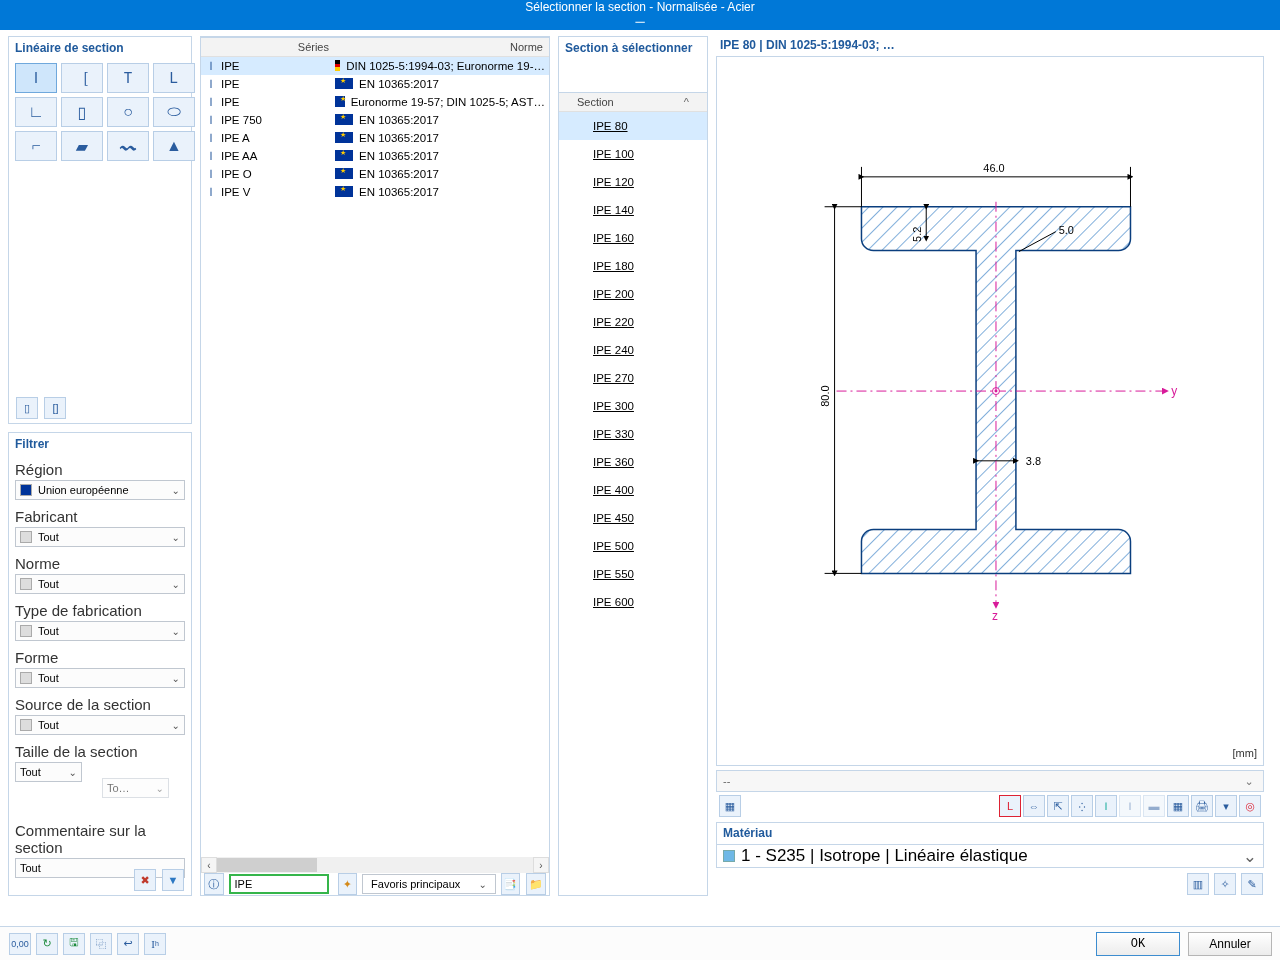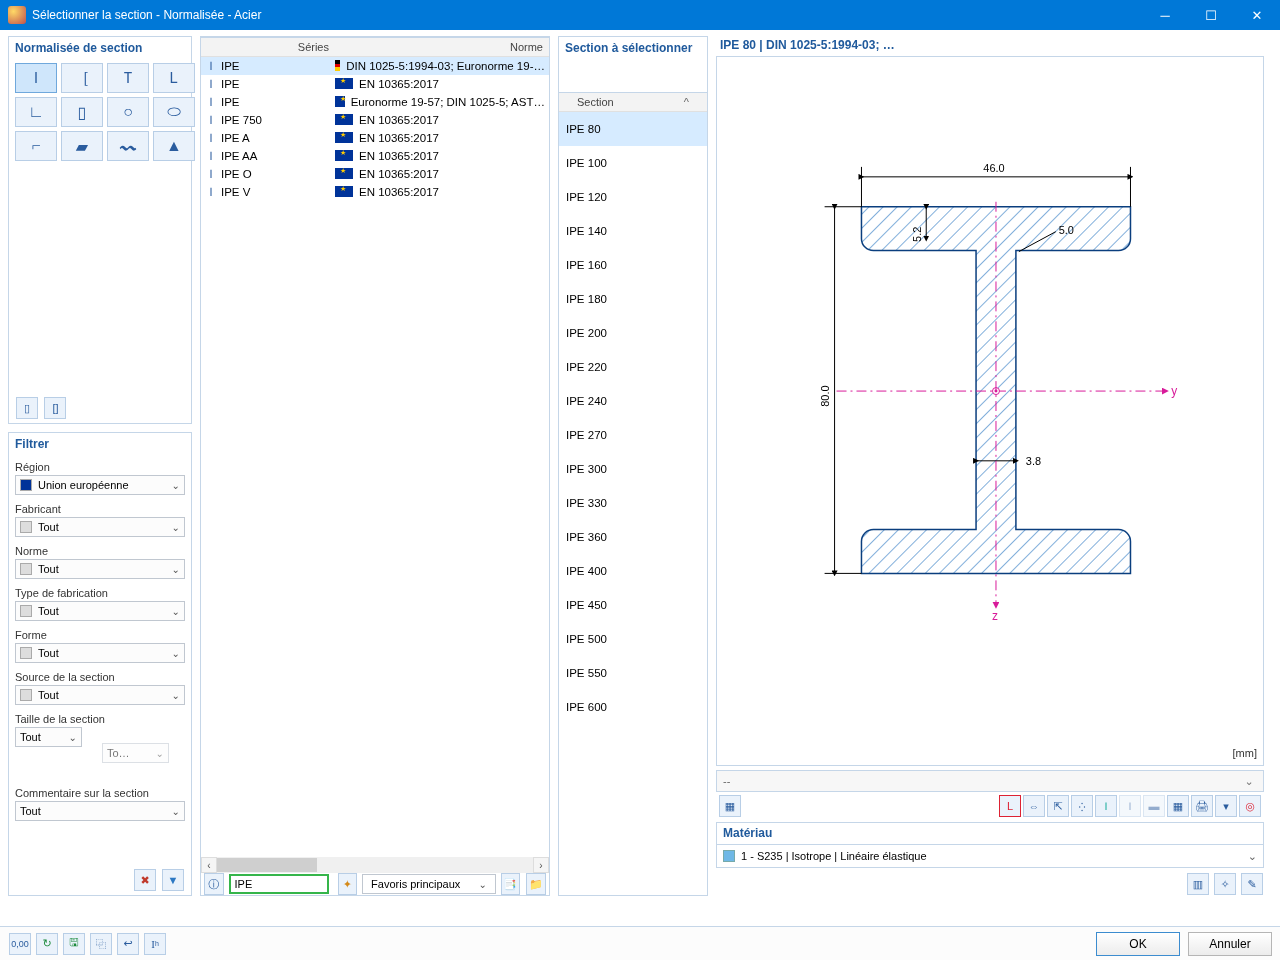--- a/index.html
+++ b/index.html
@@ -1,17 +1,17 @@
 <!DOCTYPE html>
 <html><head>
 <meta charset="utf-8">
 <style>
   * { box-sizing: border-box; font-family: "Segoe UI", Tahoma, sans-serif; }
   html,body { margin:0; padding:0; width:1280px; height:960px; background:#fff; overflow:hidden; }
-  .titlebar { height:30px; background:#0078d7; color:#fff; display:flex; align-items:center; font-size:12px; }
+  .titlebar { height:30px; background:#0078d7; color:#fff; display:flex; align-items:center; font-size:12px;flex-direction:column; }
   .titlebar .icon { width:18px; height:18px; margin:0 6px 0 8px; background:radial-gradient(circle at 30% 30%,#ffd966,#c0504d); border-radius:3px; }
   .titlebar .spacer { flex:1; }
   .win-btn { width:46px; height:30px; display:flex; align-items:center; justify-content:center; font-size:13px; color:#fff; cursor:pointer;}
 
   .body-area { position:absolute; top:30px; left:0; right:0; bottom:0; background:#fff; }
 
   
   .col { position:absolute; top:6px; border:1px solid #c5d6e8; background:#fff; }
   .col.left { left:8px; width:184px; height:388px; }
   .col.series { left:200px; width:350px; height:860px; }
@@ -44,75 +44,75 @@
 
   .hscroll { position:absolute; bottom:22px; left:0; right:0; height:16px; background:#f0f0f0; display:flex; align-items:center;}
   .hscroll .arrow{width:16px;height:16px;display:flex;align-items:center;justify-content:center;font-size:10px;color:#555;background:#f5f5f5;border:1px solid #ddd;}
   .hscroll .track{flex:1;height:14px;background:#f0f0f0;position:relative;}
   .hscroll .thumb{position:absolute;left:0;width:100px;height:14px;background:#cfcfcf;}
   .series-bottom { position:absolute; bottom:0; left:0; right:0; height:22px; display:flex; align-items:center; gap:4px; padding:0 2px;}
   .series-bottom .search { border:2px solid #35b54a; height:20px; width:100px; padding:0 4px; font-size:11px;}
 
   
   .sect-head { background:#f3f3f3; border-top:1px solid #c5d6e8; border-bottom:1px solid #e0e0e0; font-size:11px; color:#444; padding:3px 18px; display:flex; justify-content:space-between;margin-top:35px;}
-  .sect-row { height:34px; font-size:11.5px; padding:0 7px; display:flex; align-items:center; cursor:pointer;}
+  .sect-row { height:28px; font-size:11.5px; padding:0 34px; display:flex; align-items:center; cursor:pointer;text-decoration:underline;}
   .sect-row.sel { background:#d6ebff;}
 
   
   .preview-head { color:#205a9c; font-size:12px; font-weight:600; padding:2px 4px;}
   .drawing-wrap { position:absolute; top:20px; left:0; right:0; bottom:130px; border:1px solid #c5d6e8; background:#fff;}
   .unit-lbl { position:absolute; right:6px; bottom:6px; font-size:11px; color:#333;}
   .info-bar { position:absolute; left:0; right:0; bottom:104px; height:22px; border:1px solid #c5d6e8; background:#f7f7f7; display:flex; align-items:center; padding:0 6px; font-size:11px; color:#666;}
   .info-bar .chev{width:16px;text-align:center;color:#777;}
   .tool-row { position:absolute; left:0; right:0; bottom:78px; height:24px; display:flex; align-items:center; justify-content:space-between; padding:0 2px;}
   .tool-row .icon-btn, .bot-toolbar .icon-btn, .fav-btn, .mini-icon {
     width:22px;height:22px;border:1px solid #b8cee6;background:#eaf2fb;display:inline-flex;align-items:center;justify-content:center;font-size:11px;color:#2a5c9e;cursor:pointer;margin:0 1px;
   }
   .tool-row .group { display:flex; align-items:center; }
   .material-title { position:absolute; left:0; right:0; bottom:52px; height:22px; border:1px solid #c5d6e8; border-bottom:none; padding:3px 6px; font-size:12px; color:#205a9c; font-weight:600;}
-  .material-sel { position:absolute; left:0; right:0; bottom:28px; height:24px; border:1px solid #c5d6e8; background:#fff; display:flex; align-items:center; padding:0 6px; font-size:11px; }
+  .material-sel { position:absolute; left:0; right:0; bottom:28px; height:24px; border:1px solid #c5d6e8; background:#fff; display:flex; align-items:center; padding:0 6px; font-size:17px; }
   .material-sel .sw { width:12px;height:12px;background:#6fb8e6;border:1px solid #7aa; margin-right:6px;}
   .material-sel .chev { margin-left:auto; color:#666;}
   .prev-icons { position:absolute; right:0; bottom:0; height:24px; display:flex; align-items:center; gap:3px;}
 
   
-  .filter-panel .row-label { font-size:11px; color:#333; padding:8px 6px 2px 6px; display:block;}
+  .filter-panel .row-label { font-size:15px; color:#333; padding:8px 6px 2px 6px; display:block;}
   .combo { margin:0 6px; height:20px; border:1px solid #c0c7d0; background:#fcfcfc; display:flex; align-items:center; font-size:11px; padding:0 4px; cursor:pointer;}
   .combo .chev{margin-left:auto;color:#555;font-size:10px;}
   .combo .sw{width:12px;height:12px;background:#ddd;border:1px solid #aaa;margin-right:6px;}
   .combo.eu .sw{background:#003399;}
   .filter-bottom { position:absolute; bottom:4px; right:6px; display:flex; gap:4px;}
 
   
   .global-bottom { position:absolute; left:0; right:0; bottom:0; height:34px; border-top:1px solid #c5d6e8; background:#fcfcfc; display:flex; align-items:center; padding:0 8px;}
   .bot-toolbar { display:flex; gap:3px;}
   .global-bottom .spacer{flex:1;}
   .std-btn { width:84px; height:24px; border:1px solid #b5b5b5; background:linear-gradient(#fff,#ececec); font-size:12px; cursor:pointer;}
-  .std-btn.primary { border:1px solid #3c8ccf; }
+  .std-btn.primary { border:1px solid #3c8ccf;font-family:Liberation Mono, monospace; }
 
   
   .drawing-wrap svg { width:100%; height:100%; }
   .dim { font-size:11px; fill:#000; }
 </style>
 </head>
 <body>
 
 <div class="titlebar">
   <span class="icon"></span>
   <span>Sélectionner la section - Normalisée - Acier</span>
   <span class="spacer"></span>
   <div class="win-btn">─</div>
   <div class="win-btn">☐</div>
   <div class="win-btn close">✕</div>
 </div>
 
 <div class="body-area">
 
   <div class="col left">
-    <div class="panel-title">Normalisée de section</div>
+    <div class="panel-title">Linéaire de section</div>
     <div class="cat-grid" id="cat-grid">
         <div class="cat-btn sel">Ｉ</div>
         <div class="cat-btn">［</div>
         <div class="cat-btn">Ｔ</div>
         <div class="cat-btn">Ｌ</div>
         <div class="cat-btn">∟</div>
         <div class="cat-btn">▯</div>
         <div class="cat-btn">○</div>
         <div class="cat-btn">⬭</div>
         <div class="cat-btn">⌐</div>

